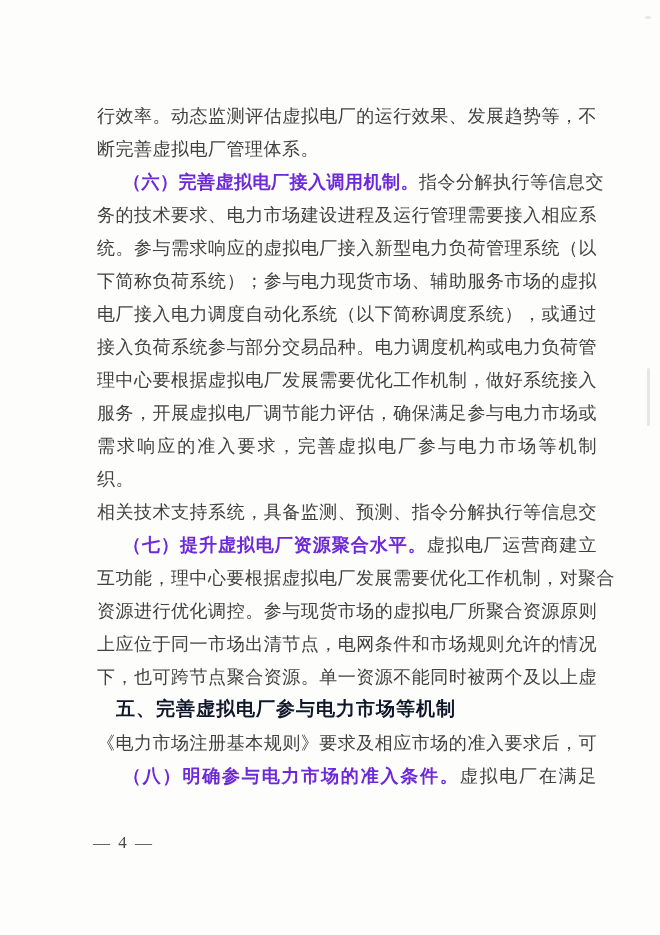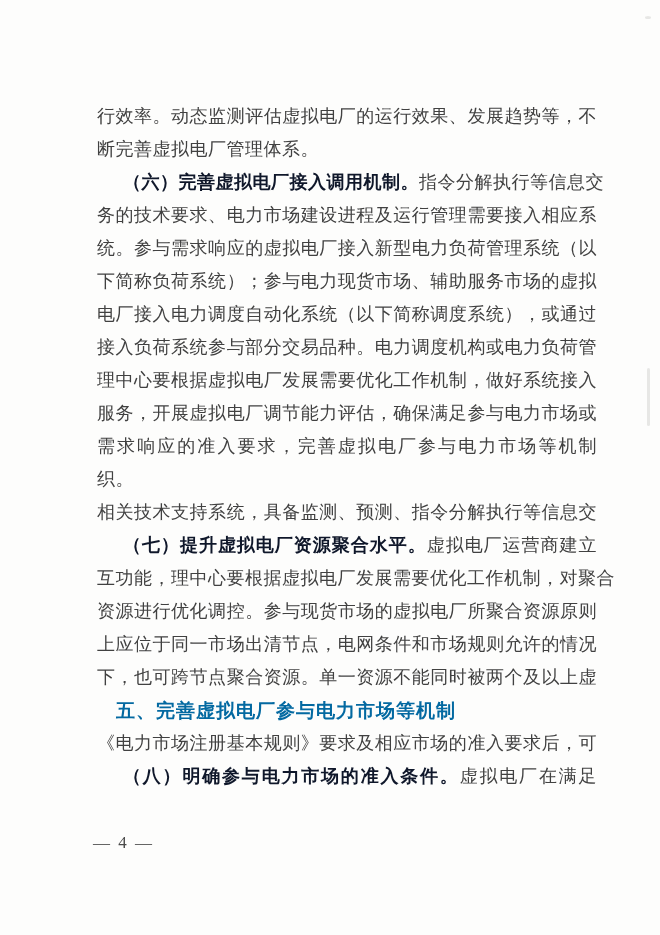--- a/index.html
+++ b/index.html
@@ -37,26 +37,26 @@
     text-align-last: justify;
     white-space: nowrap;
   }
   .line.para-end {
     text-align: center;
     text-align-last: left;
   }
   .line.indent { padding-left: 26px; }
   .line .bold-seg {
     font-weight: bold;
-    color: #0f172a;
+    color: #6d28d9;
   }
   .line.heading {
-    font-family: Liberation Serif, serif;
+    font-family: Liberation Mono, monospace;
     font-weight: bold;
-    color: #0369a1;
+    color: #0f172a;
     font-size: 19px;
     padding-left: 19px;
     text-align: left;
     text-align-last: left;
     letter-spacing: 1px;
   }
   .page-number {
     position: absolute;
     left: 93px;
     top: 826px;

